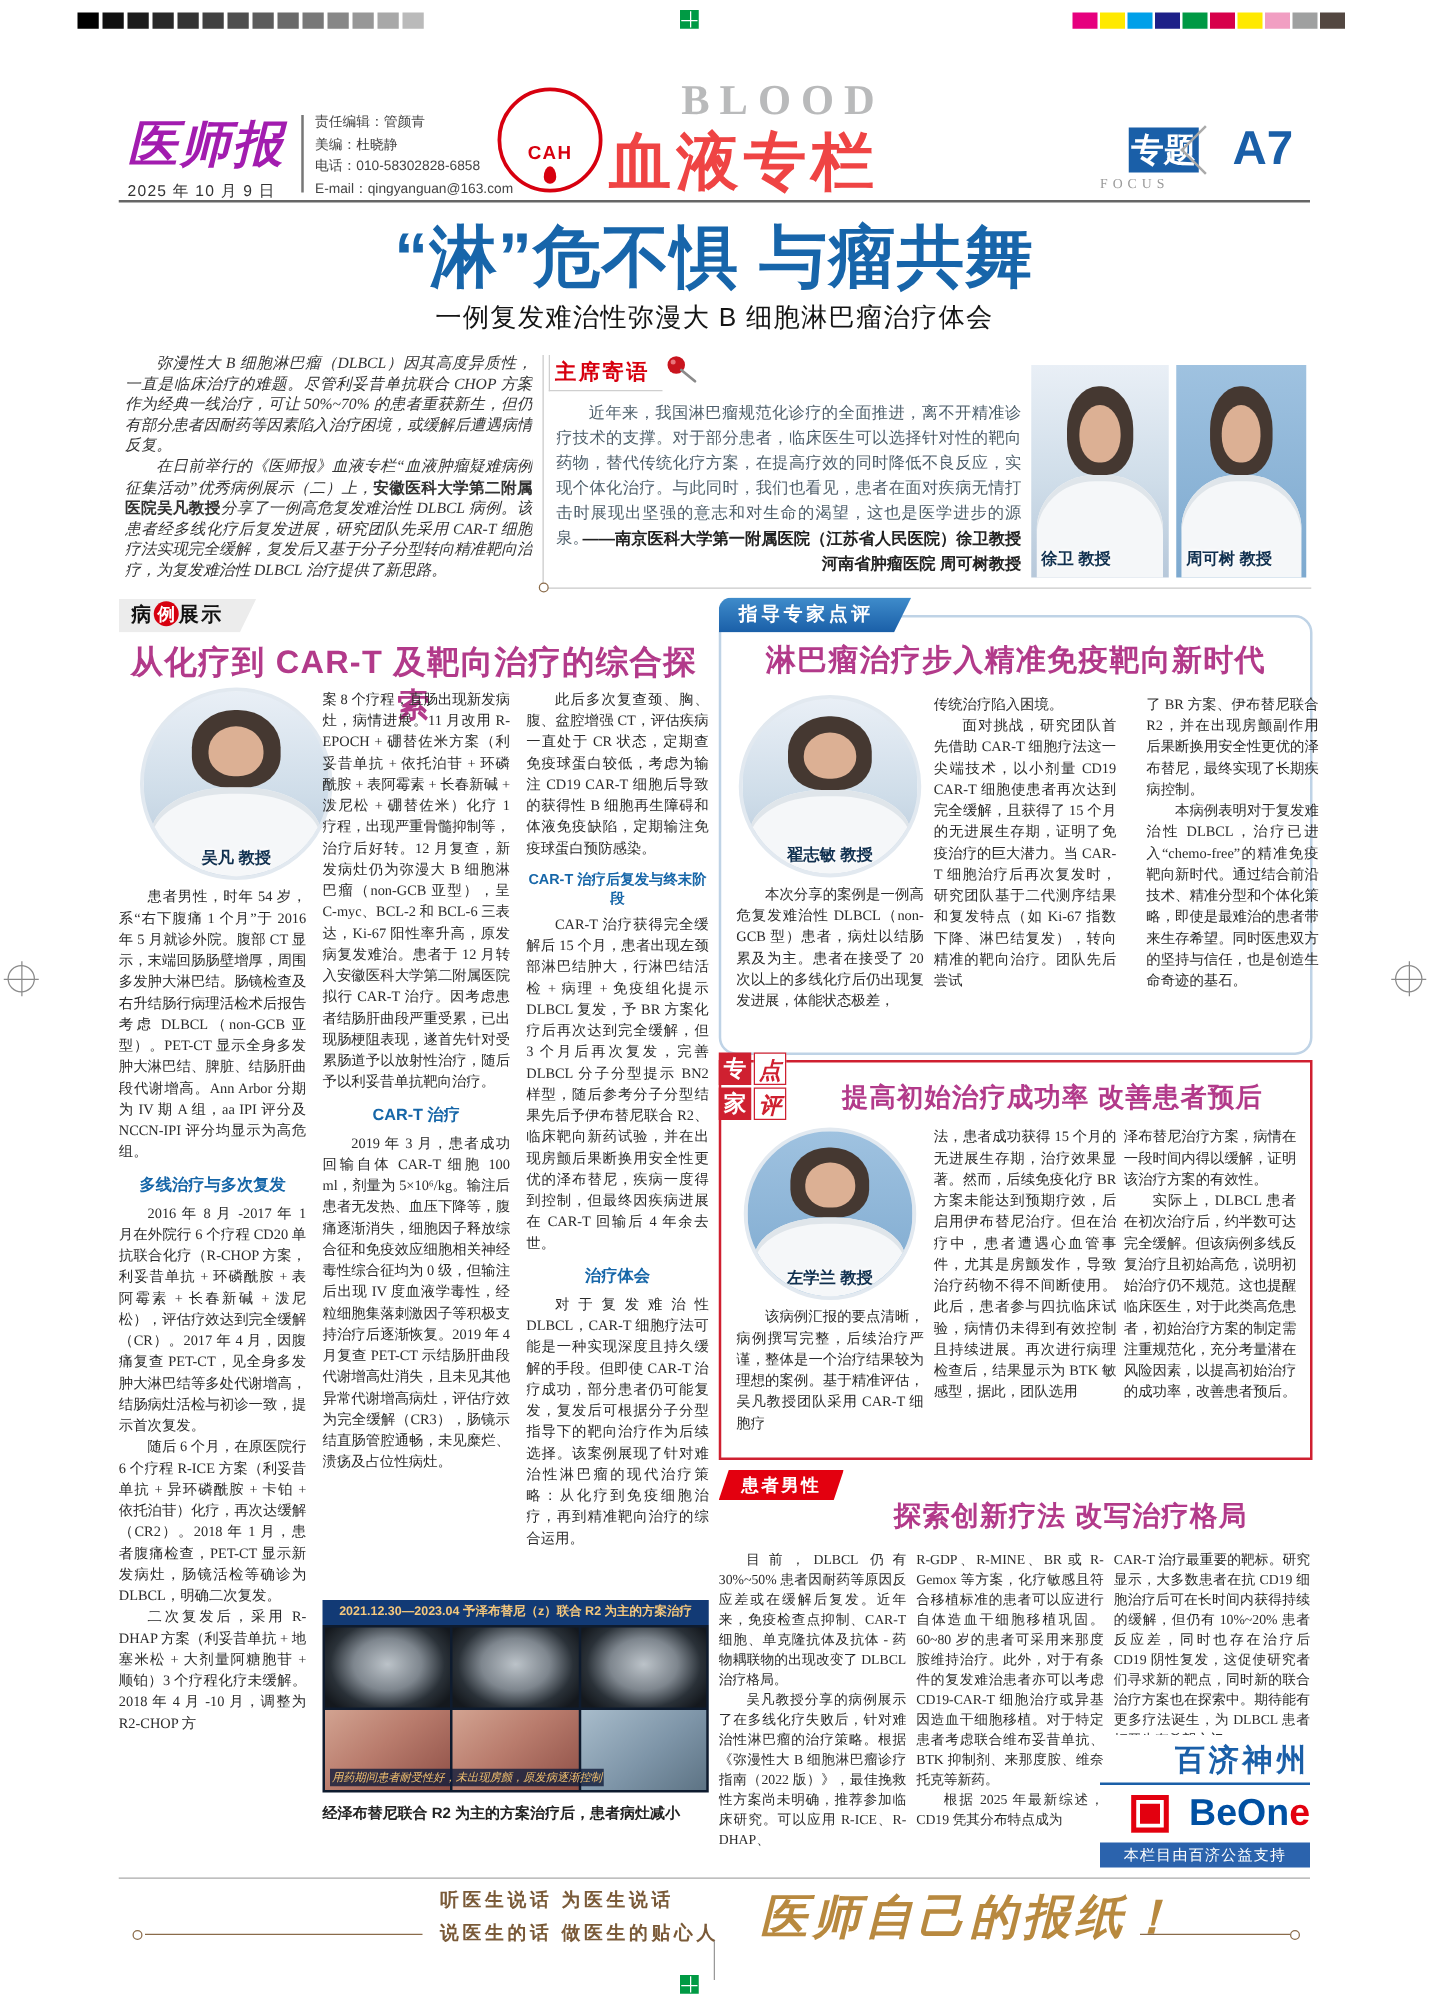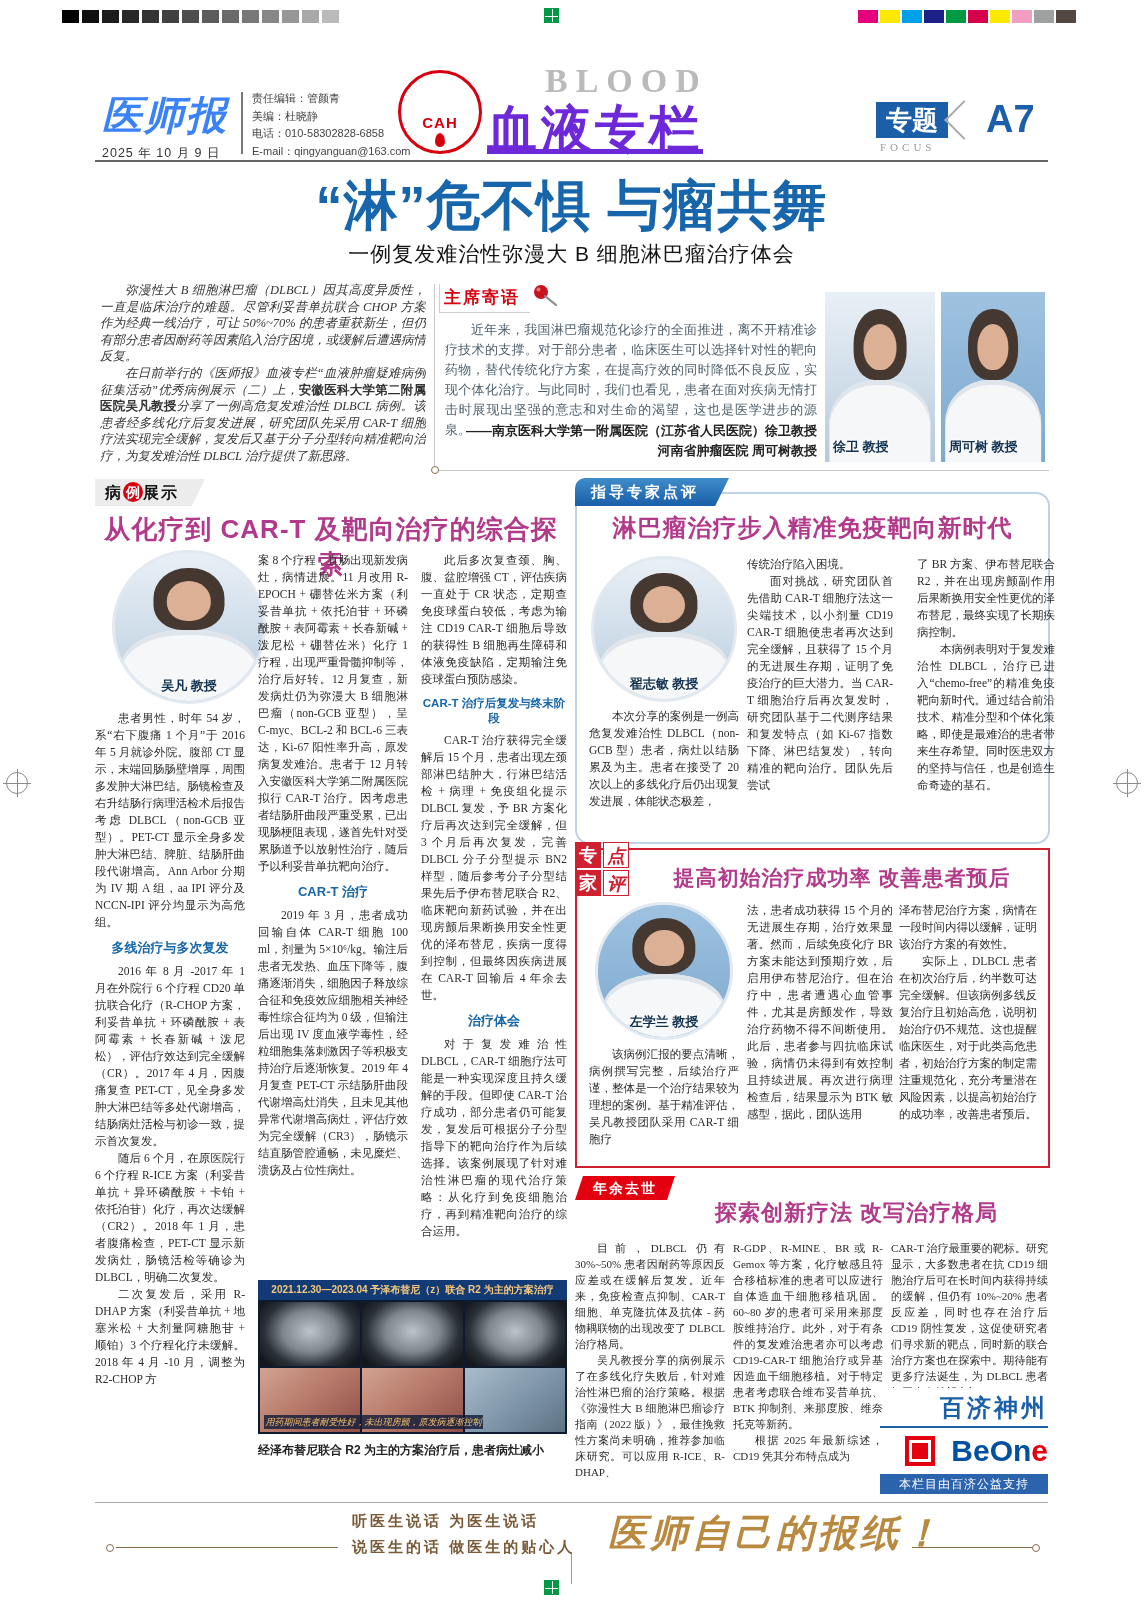--- a/index.html
+++ b/index.html
@@ -11,32 +11,32 @@
   .bar{width:17px;height:13px;}
   .greensq{width:15px;height:15px;background:#009a44;position:absolute;}
   .greensq::before,.greensq::after{content:"";position:absolute;background:#fff;}
   .greensq::before{left:50%;top:1px;bottom:1px;width:1px;}
   .greensq::after{top:50%;left:1px;right:1px;height:1px;}
   .regmark{width:20px;height:20px;border:1px solid #8a8a8a;border-radius:50%;position:absolute;}
   .regmark::before,.regmark::after{content:"";position:absolute;background:#8a8a8a;}
   .regmark::before{left:50%;top:-4px;bottom:-4px;width:1px;}
   .regmark::after{top:50%;left:-4px;right:-4px;height:1px;}
   
-  .paper-name{font:italic bold 40px "Liberation Serif",serif;color:#3b82f6;letter-spacing:2px;}
+  .paper-name{font:italic bold 40px "Liberation Serif",serif;color:#a21caf;letter-spacing:2px;}
   .paper-date{font:12.5px "Liberation Sans",sans-serif;color:#333;letter-spacing:1px;margin-top:2px;}
   .editor-block{font:11px/1.6 "Liberation Sans",sans-serif;color:#444;}
   .vrule{width:2px;background:#777;}
   .cah{width:78px;height:78px;border-radius:50%;border:3px solid #d7000f;background:#fff;
        display:flex;flex-direction:column;align-items:center;justify-content:center;
        box-shadow:0 0 0 2px #fff inset;}
   .cah .txt{font:bold 15px "Liberation Sans",sans-serif;color:#d7000f;letter-spacing:1px;margin-top:36px;}
   .cah .drop{width:10px;height:14px;background:#d7000f;border-radius:50% 50% 50% 50%/62% 62% 38% 38%;margin-top:2px;}
   .blood{font:bold 34px "Liberation Serif",serif;color:#b9babb;letter-spacing:8px;}
-  .colcn{font:bold 50px "Liberation Sans",sans-serif;color:#6d28d9;letter-spacing:4px;text-decoration:underline;}
-  .focusbox{width:72px;height:36px;background:#1a5fa8;color:#fff;font:bold 26px/36px "Liberation Sans",sans-serif;text-align:center;}
+  .colcn{font:bold 50px "Liberation Sans",sans-serif;color:#ef4444;letter-spacing:4px;}
+  .focusbox{width:56px;height:36px;background:#1a5fa8;color:#fff;font:bold 26px/36px "Liberation Sans",sans-serif;text-align:center;margin-left:27px;}
   .focusen{font:11px "Liberation Serif",serif;color:#9a9a9a;letter-spacing:4px;}
   .chev{width:26px;height:26px;border-left:2px solid #aaa;border-bottom:2px solid #aaa;transform:rotate(45deg);}
   .pageno{font:bold 38px "Liberation Sans",sans-serif;color:#1a5fa8;}
   .hrule{background:#666;height:2px;}
   
   .mainhead{font:bold 54px "Liberation Sans",sans-serif;color:#1765aa;text-align:center;letter-spacing:1px;}
   .subhead{font:21px "Liberation Sans",sans-serif;color:#141414;text-align:center;letter-spacing:1px;}
   
   .intro{font:italic 12.5px/16.6px "Liberation Serif",serif;color:#333;text-align:justify;}
   .intro p{margin:0;text-indent:2em;}
@@ -297,21 +297,21 @@
     </div>
     <div class="ncol" style="position:absolute;left:170px;top:52px;width:146px;height:252px;">
       <p class="cont">法，患者成功获得 15 个月的无进展生存期，治疗效果显著。然而，后续免疫化疗 BR 方案未能达到预期疗效，后启用伊布替尼治疗。但在治疗中，患者遭遇心血管事件，尤其是房颤发作，导致治疗药物不得不间断使用。此后，患者参与四抗临床试验，病情仍未得到有效控制且持续进展。再次进行病理检查后，结果显示为 BTK 敏感型，据此，团队选用</p>
     </div>
     <div class="ncol" style="position:absolute;left:322px;top:52px;width:138px;height:252px;">
       <p class="cont">泽布替尼治疗方案，病情在一段时间内得以缓解，证明该治疗方案的有效性。</p>
       <p>实际上，DLBCL 患者在初次治疗后，约半数可达完全缓解。但该病例多线反复治疗且初始高危，说明初始治疗仍不规范。这也提醒临床医生，对于此类高危患者，初始治疗方案的制定需注重规范化，充分考量潜在风险因素，以提高初始治疗的成功率，改善患者预后。</p>
     </div>
   </div>
 
-  <div class="abs redtab" style="left:575px;top:1176px;">年余去世</div>
+  <div class="abs redtab" style="left:575px;top:1176px;">患者男性</div>
   <div class="abs arttitle" style="left:665px;top:1198px;width:383px;font-size:22px;">探索创新疗法  改写治疗格局</div>
   <div class="abs ncol" style="left:575px;top:1240px;width:150px;height:254px;font-size:11px;line-height:16px;">
     <p>目前，DLBCL 仍有 30%~50% 患者因耐药等原因反应差或在缓解后复发。近年来，免疫检查点抑制、CAR-T 细胞、单克隆抗体及抗体 - 药物耦联物的出现改变了 DLBCL 治疗格局。</p>
     <p>吴凡教授分享的病例展示了在多线化疗失败后，针对难治性淋巴瘤的治疗策略。根据《弥漫性大 B 细胞淋巴瘤诊疗指南（2022 版）》，最佳挽救性方案尚未明确，推荐参加临床研究。可以应用 R-ICE、R-DHAP、</p>
   </div>
   <div class="abs ncol" style="left:733px;top:1240px;width:150px;height:254px;font-size:11px;line-height:16px;">
     <p class="cont">R-GDP、R-MINE、BR 或 R-Gemox 等方案，化疗敏感且符合移植标准的患者可以应进行自体造血干细胞移植巩固。60~80 岁的患者可采用来那度胺维持治疗。此外，对于有条件的复发难治患者亦可以考虑 CD19-CAR-T 细胞治疗或异基因造血干细胞移植。对于特定患者考虑联合维布妥昔单抗、BTK 抑制剂、来那度胺、维奈托克等新药。</p>
     <p>根据 2025 年最新综述，CD19 凭其分布特点成为</p>
   </div>
   <div class="abs ncol" style="left:891px;top:1240px;width:157px;height:148px;font-size:11px;line-height:16px;">

